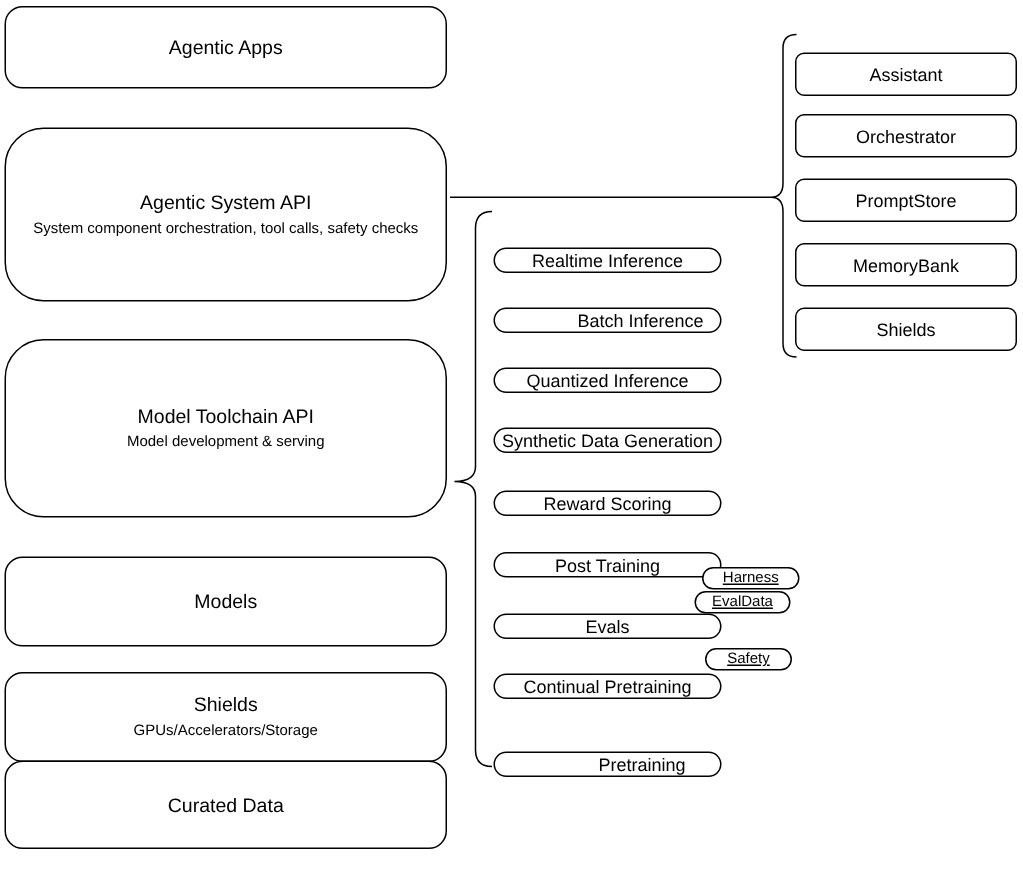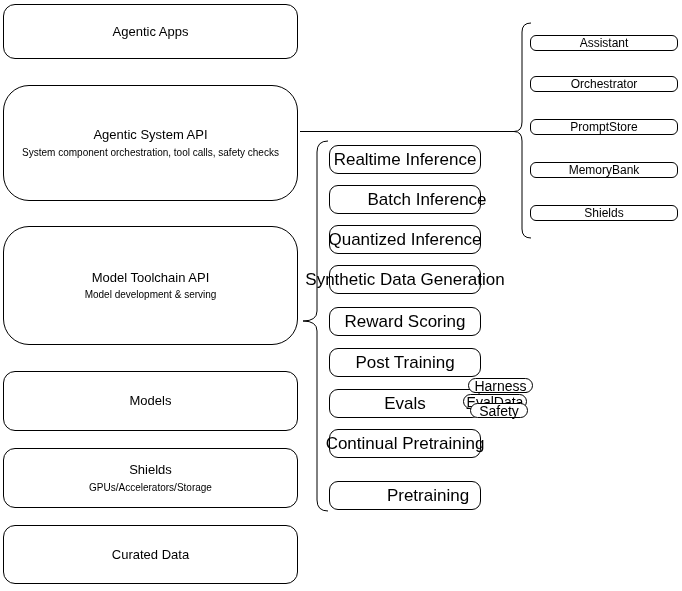--- a/index.html
+++ b/index.html
@@ -21,37 +21,38 @@
     align-items:center;
     justify-content:center;
     text-align:center;
   }
   .big   { left:3px; width:295px; }
   .r12   { border-radius:12px; }
   .r26   { border-radius:26px; }
   .title    { font-size:13px; line-height:1.2; }
   .subtitle { font-size:10px; line-height:1.2; margin-top:4px; padding:0 8px; }
   .mid {
-    left:329px; width:152px; height:29px;
+    left:329px; width:152px; height:17px;
     border-radius:9px;
-    font-size:17px;
+    font-size:12px;
     flex-direction:row;
     white-space:nowrap;
+    margin-top:20px;
   }
   .right {
-    left:530px; width:148px; height:16px;
+    left:530px; width:148px; height:29px;
     border-radius:6px;
     font-size:12px;
     flex-direction:row;
     white-space:nowrap;
   }
   .pill {
     height:15px;
     border-radius:8px;
-    font-size:14px;
+    font-size:10px;
     flex-direction:row;
     white-space:nowrap;
     z-index:3;
     text-decoration:underline;
   }
   #connectors {
     position:absolute; left:0; top:0;
     width:682px; height:591px;
     pointer-events:none;
   }
@@ -83,39 +84,39 @@
       <div class="title">Model Toolchain API</div>
       <div class="subtitle">Model development &amp; serving</div>
     </div>
     <div class="box big r12" style="top:371px; height:60px;">
       <div class="title">Models</div>
     </div>
     <div class="box big r12" style="top:448px; height:60px;">
       <div class="title">Shields</div>
       <div class="subtitle">GPUs/Accelerators/Storage</div>
     </div>
-    <div class="box big r12" style="top:525px; height:59px;">
+    <div class="box big r12" style="top:507px; height:59px;">
       <div class="title">Curated Data</div>
     </div>
   </div>
 
   <div>
     <div class="box mid" style="top:145px;">Realtime Inference</div>
     <div class="box mid" style="top:185px;padding-left:44px;">Batch Inference</div>
     <div class="box mid" style="top:225px;">Quantized Inference</div>
     <div class="box mid" style="top:265px;">Synthetic Data Generation</div>
     <div class="box mid" style="top:307px;">Reward Scoring</div>
     <div class="box mid" style="top:348px;">Post Training</div>
     <div class="box mid" style="top:389px;">Evals</div>
     <div class="box mid" style="top:429px;">Continual Pretraining</div>
     <div class="box mid" style="top:481px;padding-left:46px;">Pretraining</div>
 
     <div class="box pill" style="left:468px; top:378px; width:65px;">Harness</div>
     <div class="box pill" style="left:463px; top:394px; width:64px;">EvalData</div>
-    <div class="box pill" style="left:470px; top:403px; width:58px;">Safety</div>
+    <div class="box pill" style="left:470px; top:432px; width:58px;">Safety</div>
   </div>
 
   <div>
     <div class="box right" style="top:35px;">Assistant</div>
     <div class="box right" style="top:76px;">Orchestrator</div>
     <div class="box right" style="top:119px;">PromptStore</div>
     <div class="box right" style="top:162px;">MemoryBank</div>
     <div class="box right" style="top:205px;">Shields</div>
   </div>
 

